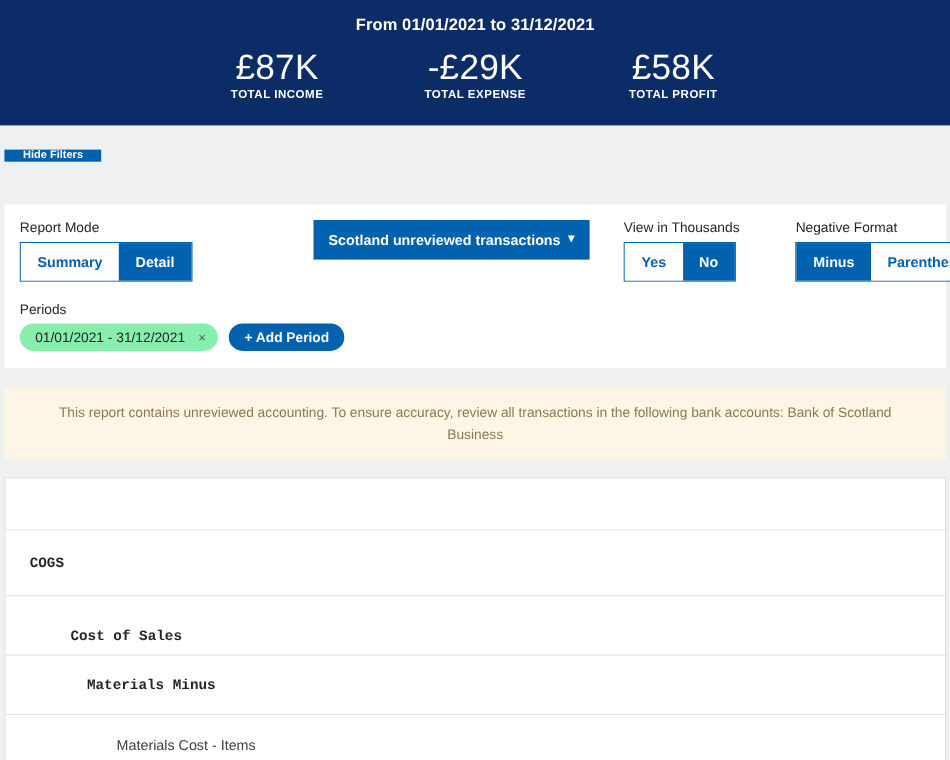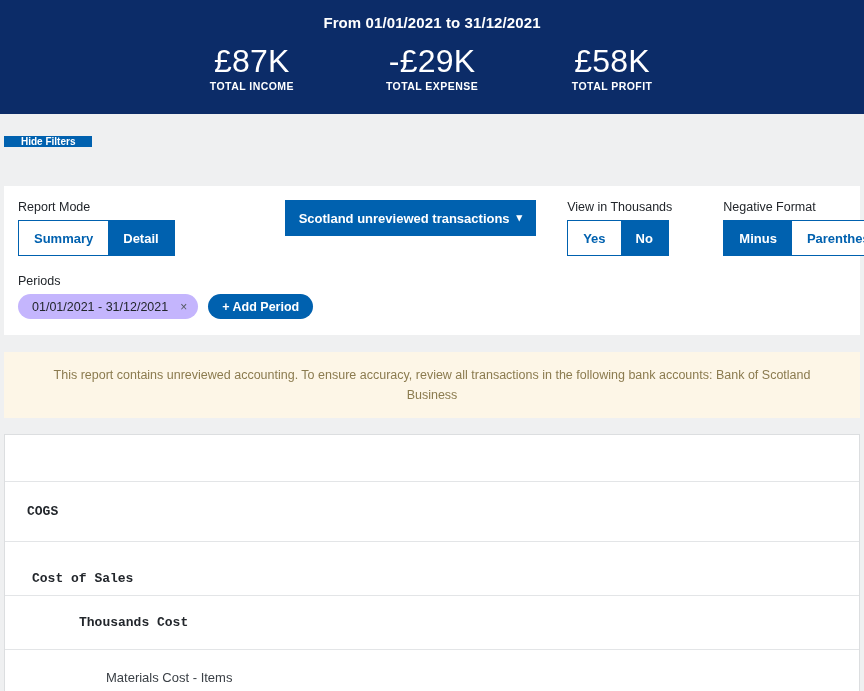--- a/index.html
+++ b/index.html
@@ -152,21 +152,21 @@
   .periods-row {
     display: flex;
     align-items: center;
     gap: 10px;
     margin-top: 6px;
   }
   .period-chip {
     display: inline-flex;
     align-items: center;
     gap: 12px;
-    background: #c4b5fd;
+    background: #86efac;
     color: #22262b;
     border-radius: 14px;
     font-size: 12.5px;
     height: 25px;
     padding: 0 11px 0 14px;
     box-sizing: border-box;
   }
   .chip-close {
     font-size: 12px;
     color: #555a60;
@@ -222,21 +222,21 @@
 
   .row-label {
     font-size: 13px;
     color: #22262b;
     white-space: nowrap;
   }
   .row-label.bold { font-weight: bold; font-family: Liberation Mono, monospace; }
   .row-label.plain { font-weight: normal; color: #3b4046; }
 
   .ind-0 { padding-left: 22px; }
-  .ind-1 { padding-left: 27px; margin-top: 20px; }
+  .ind-1 { padding-left: 59px; margin-top: 20px; }
   .ind-2 { padding-left: 74px; }
   .ind-3 { padding-left: 101px; }
 </style>
 </head>
 <body>
 
 <div class="report-header">
   <div class="report-header-title">From 01/01/2021 to 31/12/2021</div>
   <div class="kpi-row">
     <div class="kpi">
@@ -322,20 +322,20 @@
 
   <div class="report-row level-0">
     <div class="row-label bold ind-0">COGS</div>
   </div>
 
   <div class="report-row level-1">
     <div class="row-label bold ind-1">Cost of Sales</div>
   </div>
 
   <div class="report-row level-2">
-    <div class="row-label bold ind-2">Thousands Cost</div>
+    <div class="row-label bold ind-2">Materials Minus</div>
   </div>
 
   <div class="report-row level-3">
     <div class="row-label plain ind-3">Materials Cost - Items</div>
   </div>
 
 </div>
 
 </body></html>

